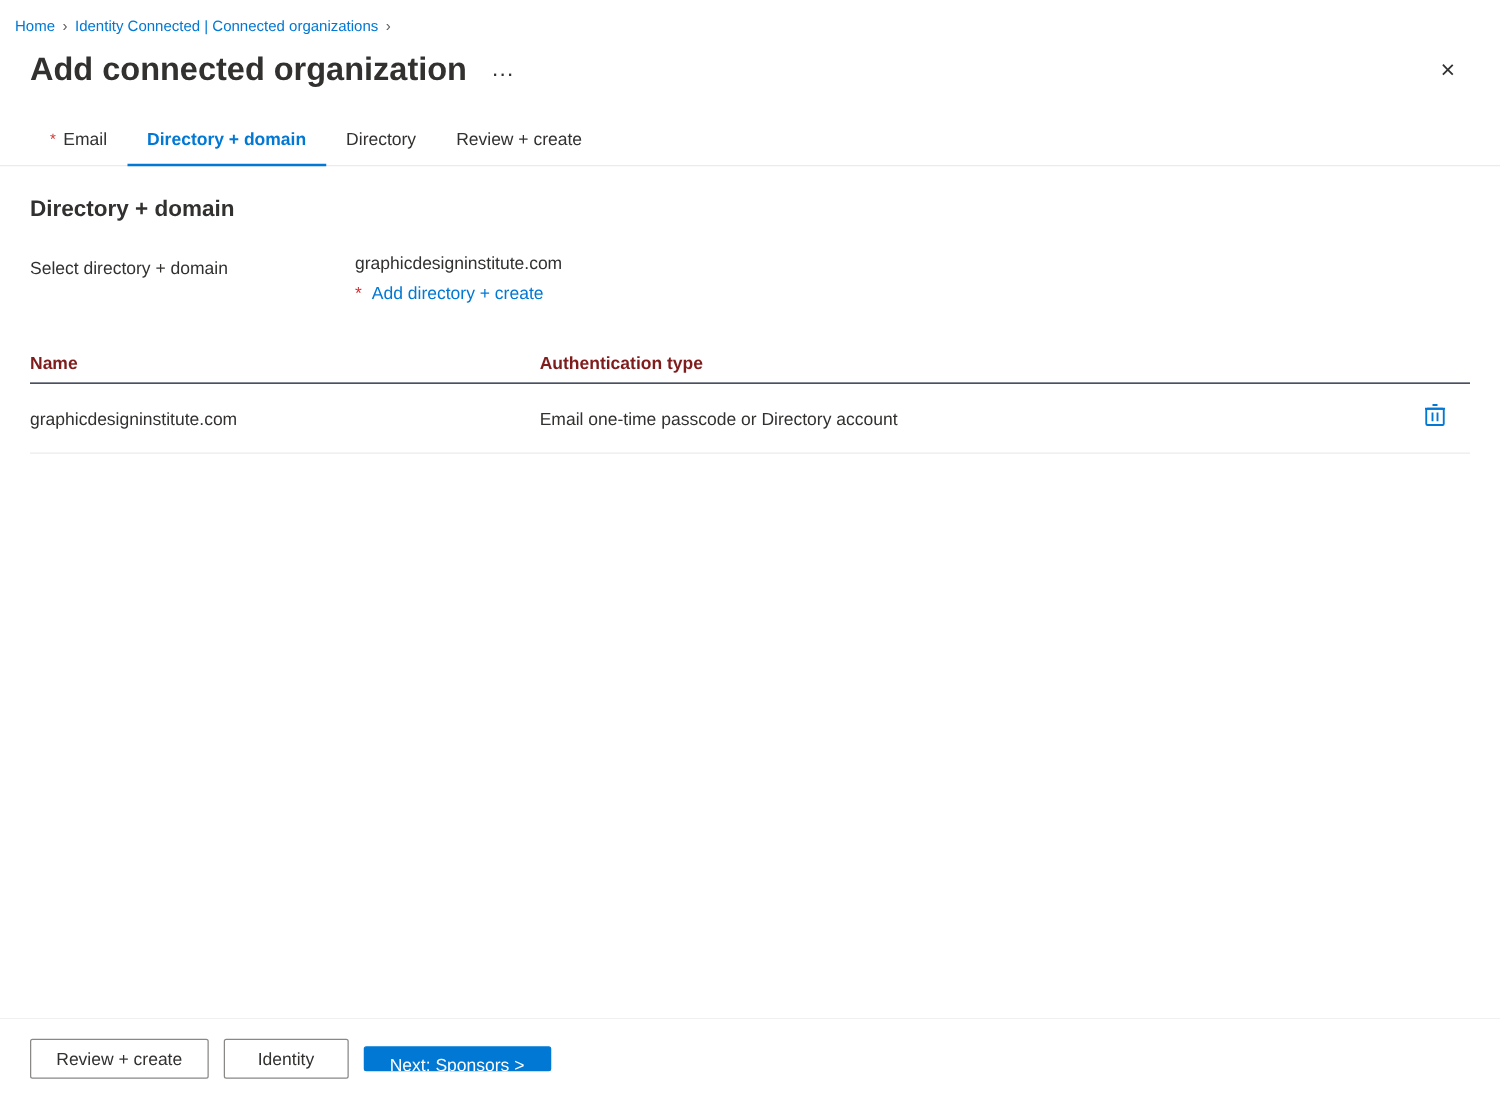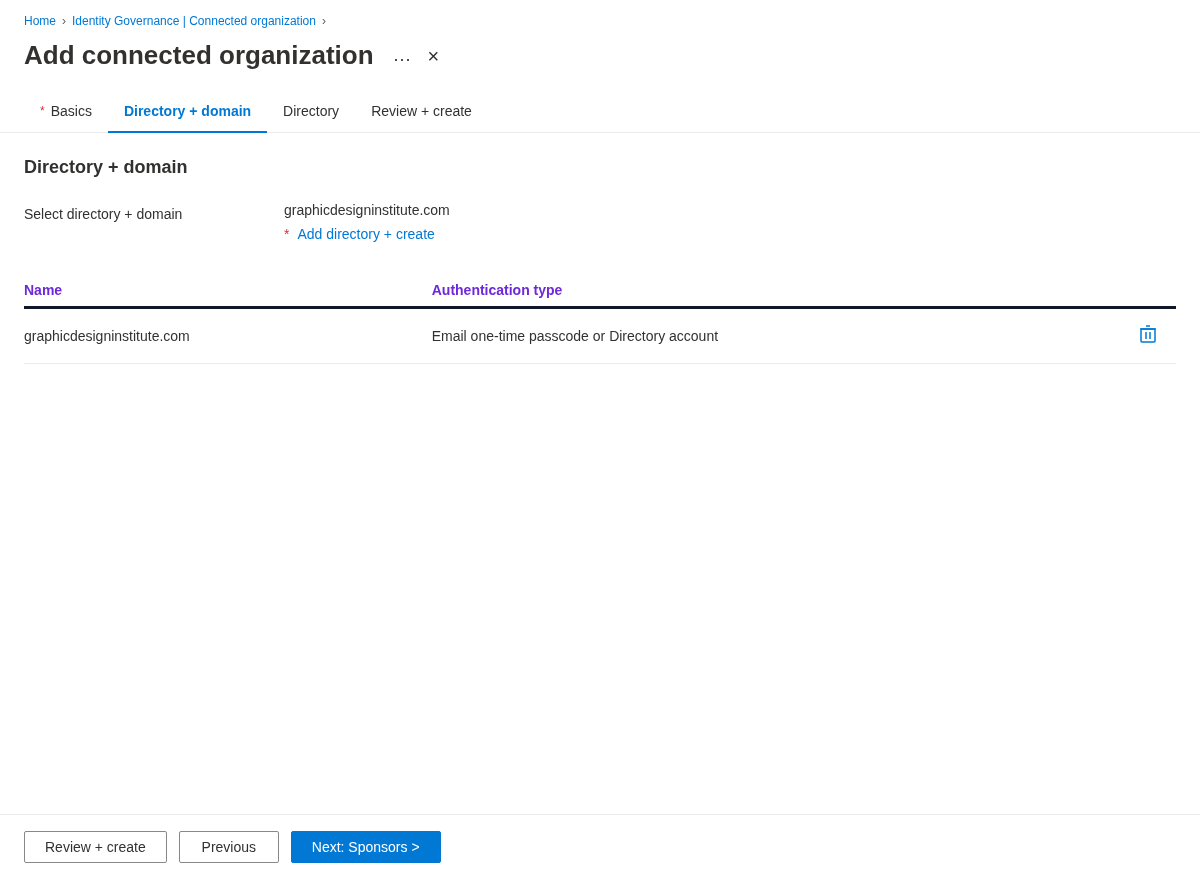--- a/index.html
+++ b/index.html
@@ -17,40 +17,40 @@
       min-height: 879px;
       position: relative;
       overflow-x: hidden;
     }
 
     
     .breadcrumb {
       display: flex;
       align-items: flex-start;
       gap: 6px;
-      padding: 14px 24px 8px 24px;
+      padding: 14px 24px 8px 12px;
       font-size: 12px;
     }
 
     .breadcrumb a {
       color: #0078d4;
       text-decoration: none;
     }
 
     .breadcrumb-separator {
       color: #605e5c;
       font-size: 12px;
     }
 
     
     .page-header {
       display: flex;
       align-items: center;
-      justify-content: flex-start;
-      padding: 4px 16px 20px 24px;
+      justify-content: space-between;
+      padding: 4px 28px 20px 24px;
     }
 
     .page-title-row {
       display: flex;
       align-items: center;
       gap: 12px;
     }
 
     .page-title {
       font-size: 26px;
@@ -170,23 +170,23 @@
     .data-table {
       width: 100%;
       border-collapse: collapse;
       margin-top: 32px;
     }
 
     .data-table th {
       text-align: left;
       font-weight: 600;
       font-size: 14px;
-      color: #6d28d9;
+      color: #7f1d1d;
       padding: 8px 12px 8px 0;
-      border-bottom: 3px solid #0f172a;
+      border-bottom: 1px solid #0f172a;
     }
 
     .data-table td {
       padding: 12px 12px 12px 0;
       font-size: 14px;
       color: #323130;
       border-bottom: 1px solid #edebe9;
     }
 
     .delete-btn {
@@ -227,56 +227,56 @@
     }
 
     .btn-primary {
       background: #0078d4;
       border: 1px solid #0078d4;
       color: #ffffff;
       padding: 6px 20px;
       font-size: 14px;
       cursor: pointer;
       border-radius: 2px;
-      height: 32px;
+      height: 20px;
       min-width: 140px;
       font-weight: 500;
     }
 
     
     .trash-icon svg {
       width: 16px;
       height: 18px;
       fill: none;
       stroke: #0078d4;
       stroke-width: 1.5;
     }
   </style>
 </head>
 <body>
 
 <nav class="breadcrumb">
   <a href="#">Home</a>
   <span class="breadcrumb-separator">›</span>
-  <a href="#">Identity Governance | Connected organization</a>
+  <a href="#">Identity Connected | Connected organizations</a>
   <span class="breadcrumb-separator">›</span>
 </nav>
 
 <div class="page-header">
   <div class="page-title-row">
     <h1 class="page-title">Add connected organization</h1>
     <button class="more-options-btn">...</button>
   </div>
   <button class="close-btn">×</button>
 </div>
 
 <div class="tabs-container">
   <div class="tab">
     <span class="tab-required">*</span>
-    <span>Basics</span>
+    <span>Email</span>
   </div>
   <div class="tab active">
     <span>Directory + domain</span>
   </div>
   <div class="tab">
     <span>Directory</span>
   </div>
   <div class="tab">
     <span>Review + create</span>
   </div>
@@ -315,15 +315,15 @@
       <line x1="6" y1="7" x2="6" y2="14"></line>
       <line x1="10" y1="7" x2="10" y2="14"></line>
     </svg></button></td>
         </tr>
       </tbody>
   </table>
 </div>
 
 <div class="footer">
   <button class="btn-outline">Review + create</button>
-  <button class="btn-outline">Previous</button>
+  <button class="btn-outline">Identity</button>
   <button class="btn-primary">Next: Sponsors &gt;</button>
 </div>
 
 </body></html>

